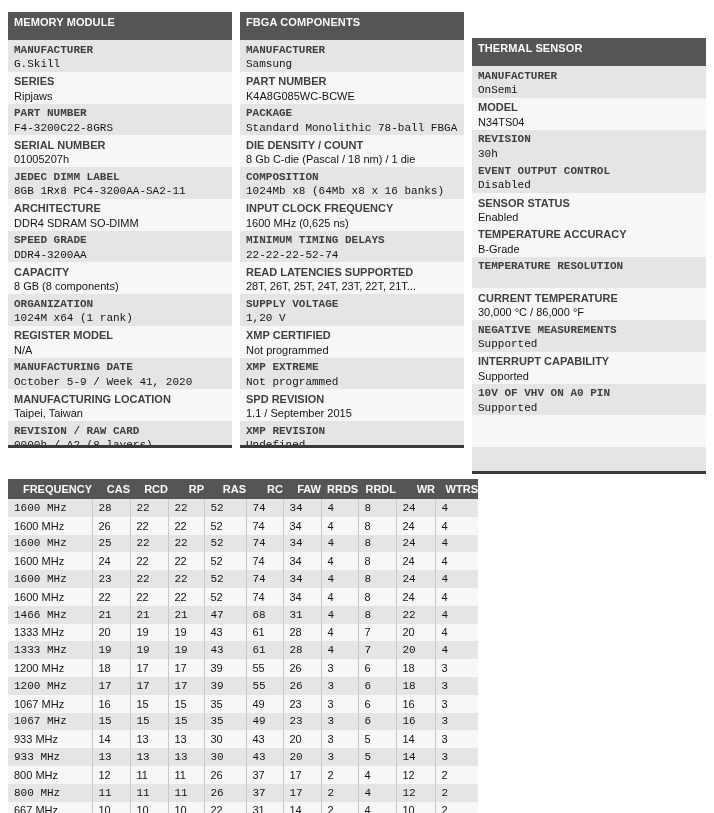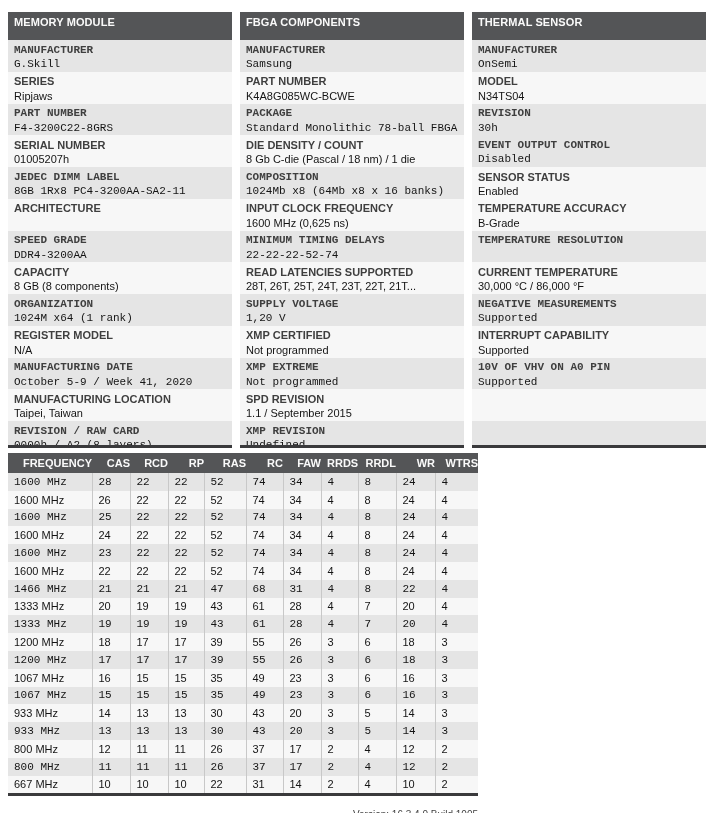--- a/index.html
+++ b/index.html
@@ -7,21 +7,21 @@
     width:714px; height:813px; overflow:hidden;
     font-family:"Liberation Sans", sans-serif;
     font-size:11px; color:#141414;
     -webkit-font-smoothing:antialiased;
   }
   .page { padding:12px 8px 0 8px; }
 
   
   .panels { display:flex; gap:8px; }
   .panel { width:224px; height:433px; overflow:hidden; border-bottom:3px solid #3a3a3c; }
-  .panel.wide { width:234px; }
+  .panel.wide { width:234px;margin-top:26px; }
   .panel-header {
     height:28px; line-height:20px; padding:0 6px;
     background:#545557; color:#fafafa; font-weight:bold; font-size:11px;
     letter-spacing:0.1px; white-space:nowrap;
   }
   .field { height:31.75px; box-sizing:border-box; padding:2.5px 6px 0 6px; overflow:hidden; }
   .field-label { font-weight:bold; color:#3f3f3f; line-height:14.5px; white-space:nowrap; }
   .field-value { color:#141414; line-height:14.5px; white-space:nowrap; }
   .alt-a { background:#e5e5e5;font-family:Liberation Mono, monospace; }
   .alt-b { background:#f7f7f7; }
@@ -76,20 +76,21 @@
             <div class="field-value">01005207h</div>
           </div>
 
           <div class="field alt-a">
             <div class="field-label">JEDEC DIMM LABEL</div>
             <div class="field-value">8GB 1Rx8 PC4-3200AA-SA2-11</div>
           </div>
 
           <div class="field alt-b">
             <div class="field-label">ARCHITECTURE</div>
+            <div class="field-value">DDR4 SDRAM SO-DIMM</div>
           </div>
 
           <div class="field alt-a">
             <div class="field-label">SPEED GRADE</div>
             <div class="field-value">DDR4-3200AA</div>
           </div>
 
           <div class="field alt-b">
             <div class="field-label">CAPACITY</div>
             <div class="field-value">8 GB (8 components)</div>

